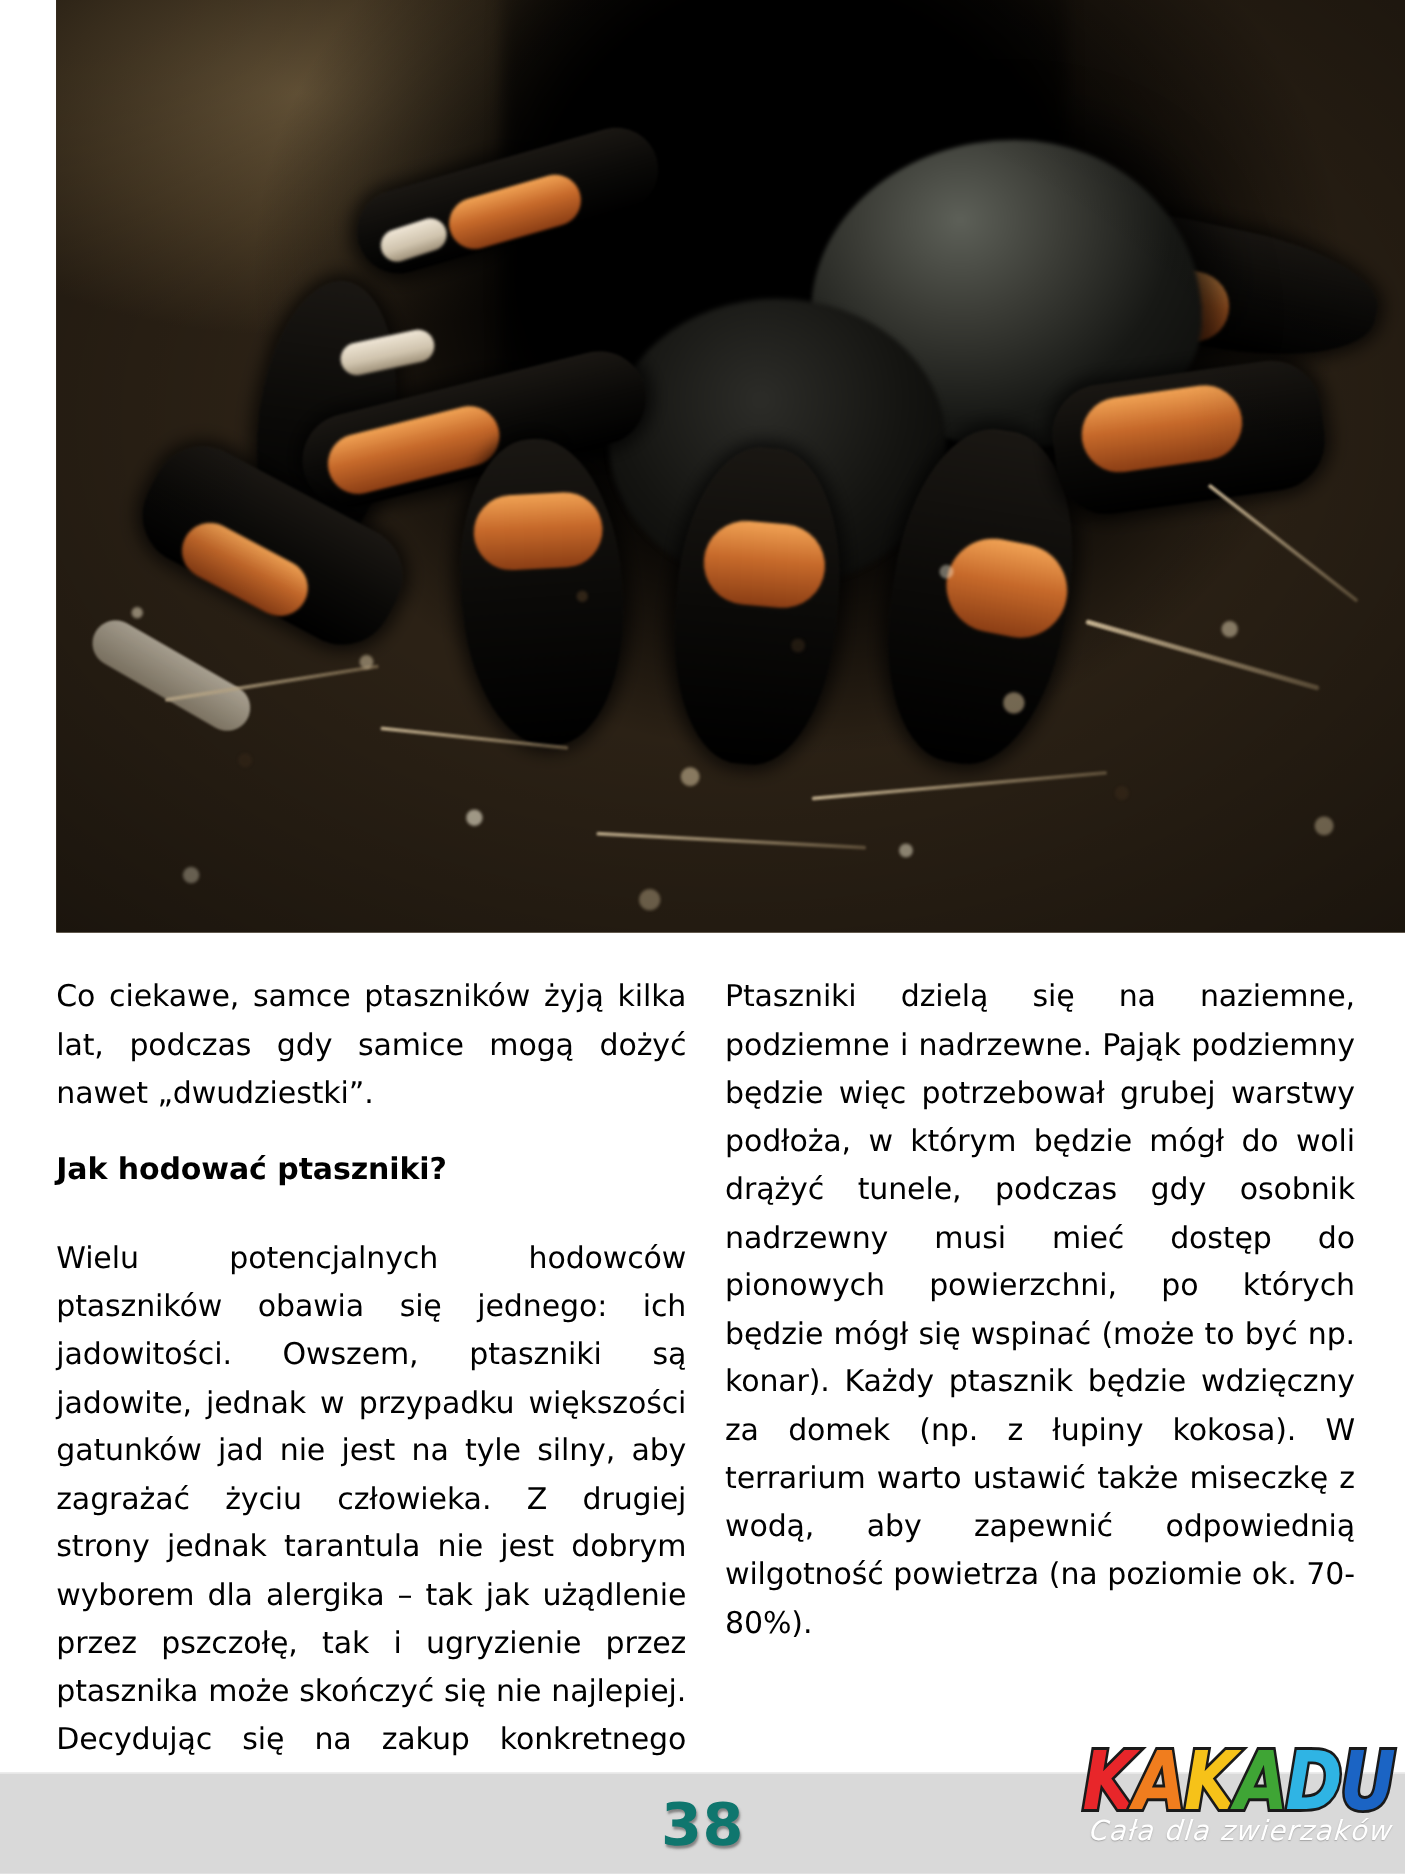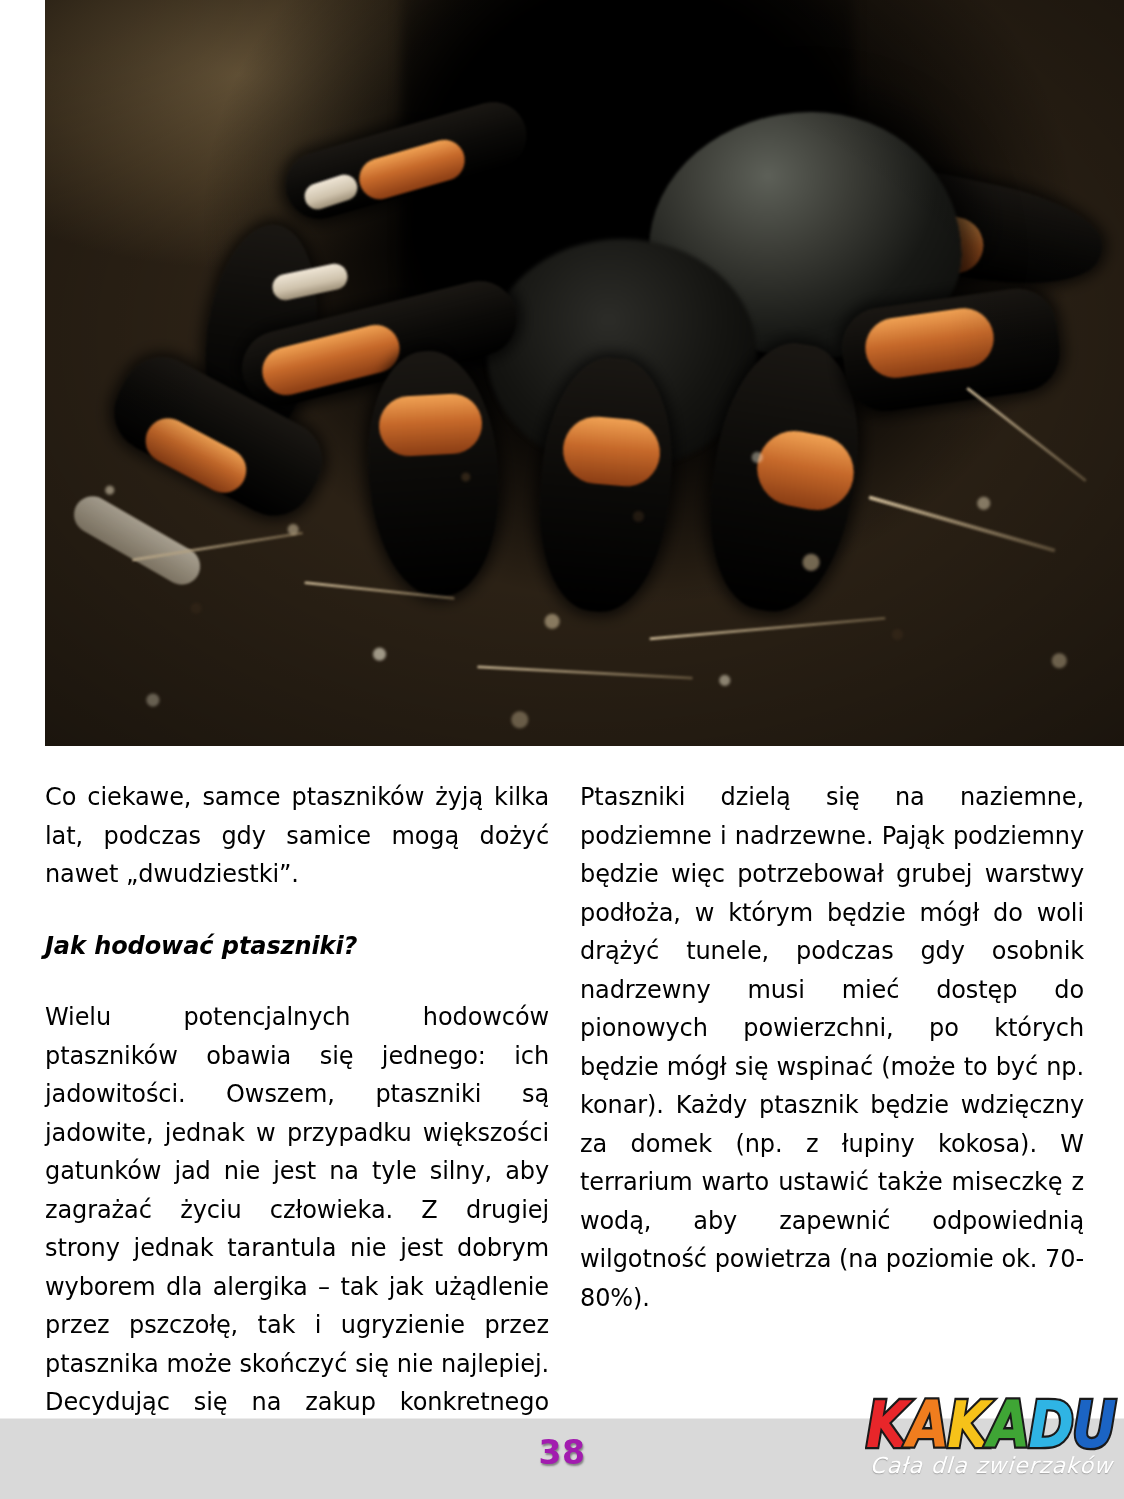--- a/index.html
+++ b/index.html
@@ -149,43 +149,42 @@
     font-size: 24px;
     line-height: 38.5px;
     text-align: justify;
     text-justify: inter-word;
     letter-spacing: -0.1px;
     word-spacing: 0.2px;
   }
   .col p.head {
     font-weight: bold;
     text-align: left;
-    margin-top: 33px;
+    margin-top: 22px;
     margin-bottom: 33px;
-    font-style: italic;
   }
 
   
   .footer {
     position: absolute;
     left: 0;
     top: 1418px;
     width: 1124px;
     height: 81px;
     background: #d9d9d9;
     border-top: 1px solid #ececec;
   }
   .page-number {
     position: absolute;
     left: 0; right: 0;
     top: 14px;
     text-align: center;
-    font-size: 33px;
+    font-size: 47px;
     font-weight: bold;
-    color: #a21caf;
+    color: #0f766e;
     text-shadow: 1px 2px 2px rgba(120,120,120,0.9);
     letter-spacing: 0.5px;
   }
   .logo {
     position: absolute;
     right: 20px;
     top: -28px;
     width: 244px;
     height: 104px;
   }

